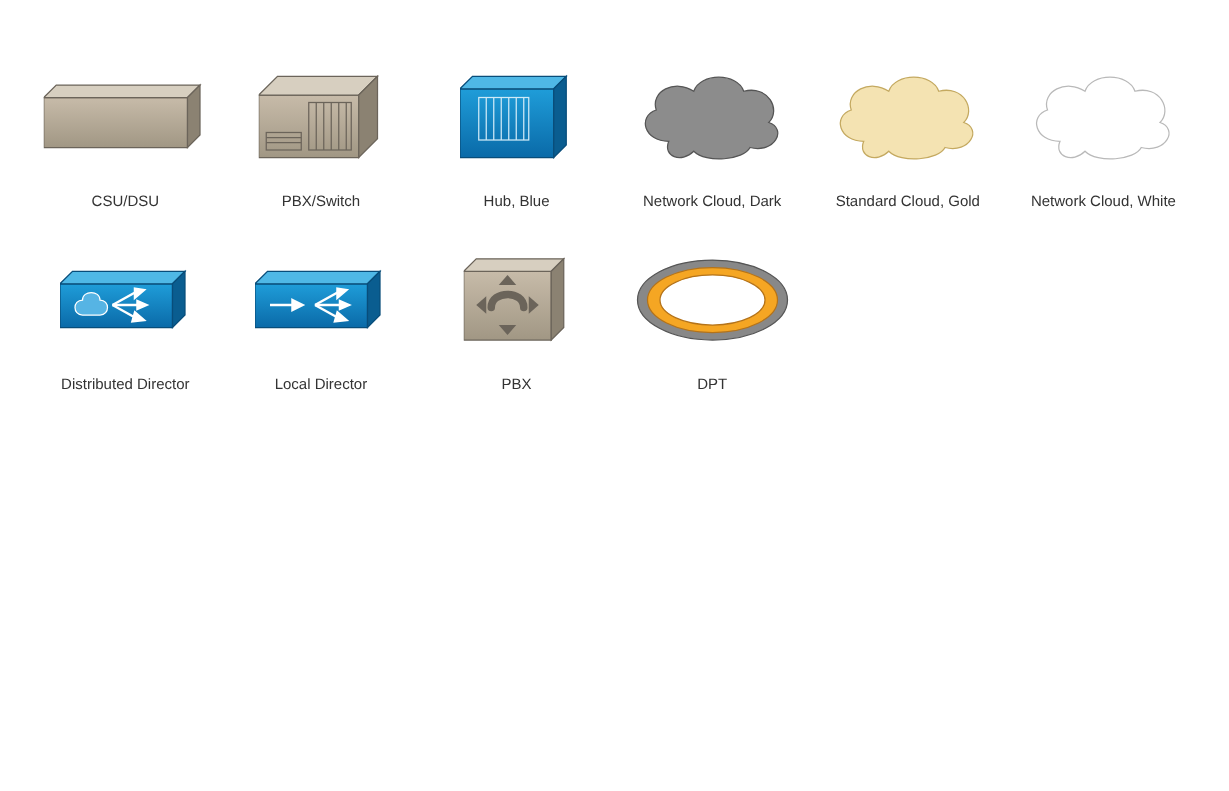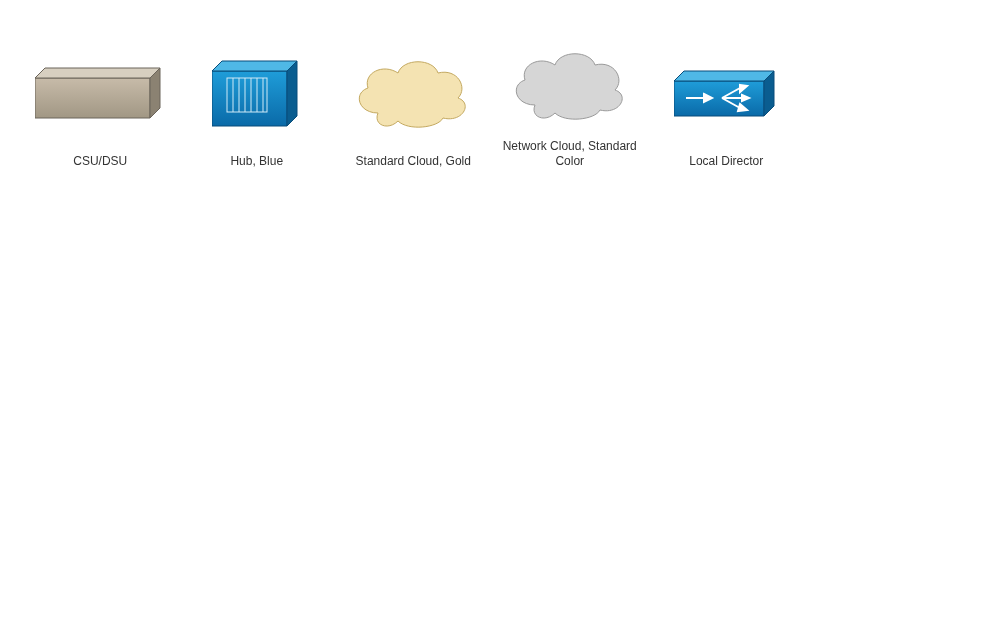--- a/index.html
+++ b/index.html
@@ -57,20 +57,39 @@
         <polygon points="0,15 115,15 115,55 0,55" fill="url(#g-tan)" stroke="#6b645a"></polygon>
         <polygon points="0,15 10,5 125,5 115,15" fill="#d7cfc0" stroke="#6b645a"></polygon>
         <polygon points="115,15 125,5 125,45 115,55" fill="#8b8272" stroke="#6b645a"></polygon>
       </svg>
     </div>
     <div class="label">CSU/DSU</div>
   </div>
 
 
 
+  <div class="cell">
+    <div class="icon-slot">
+      <svg width="100" height="75" viewBox="0 0 100 75">
+        <polygon points="0,20 80,20 80,70 0,70" fill="url(#g-tan)" stroke="#6b645a"></polygon>
+        <polygon points="0,20 15,5 95,5 80,20" fill="#d7cfc0" stroke="#6b645a"></polygon>
+        <polygon points="80,20 95,5 95,55 80,70" fill="#8b8272" stroke="#6b645a"></polygon>
+        <rect x="6" y="50" width="28" height="14" fill="none" stroke="#6b645a"></rect>
+        <line x1="6" y1="54" x2="34" y2="54" stroke="#6b645a"></line>
+        <line x1="6" y1="58" x2="34" y2="58" stroke="#6b645a"></line>
+        <rect x="40" y="26" width="34" height="38" fill="none" stroke="#6b645a"></rect>
+        <line x1="46" y1="26" x2="46" y2="64" stroke="#6b645a"></line>
+        <line x1="52" y1="26" x2="52" y2="64" stroke="#6b645a"></line>
+        <line x1="58" y1="26" x2="58" y2="64" stroke="#6b645a"></line>
+        <line x1="64" y1="26" x2="64" y2="64" stroke="#6b645a"></line>
+        <line x1="70" y1="26" x2="70" y2="64" stroke="#6b645a"></line>
+      </svg>
+    </div>
+    <div class="label">PBX/Switch</div>
+  </div>
 
 
   <div class="cell">
     <div class="icon-slot">
       <svg width="90" height="75" viewBox="0 0 90 75">
         <defs>
           <linearGradient id="g-blue" x1="0" y1="0" x2="0" y2="1">
             <stop offset="0" stop-color="#1f9dd9"></stop>
               <stop offset="1" stop-color="#0a6aa8"></stop>
           </linearGradient>
@@ -84,40 +103,67 @@
         <line x1="33" y1="22" x2="33" y2="56" stroke="#cfeaf7"></line>
         <line x1="39" y1="22" x2="39" y2="56" stroke="#cfeaf7"></line>
         <line x1="45" y1="22" x2="45" y2="56" stroke="#cfeaf7"></line>
         <line x1="51" y1="22" x2="51" y2="56" stroke="#cfeaf7"></line>
       </svg>
     </div>
     <div class="label">Hub, Blue</div>
   </div>
 
 
+  <div class="cell">
+    <div class="icon-slot">
+      <svg width="130" height="80" viewBox="0 0 130 80">
+        <path d="M30 60 C10 60 5 40 20 35 C15 20 35 10 50 20 C55 5 85 5 90 20 C110 15 120 35 110 45 C125 50 115 70 95 65 C90 75 60 78 50 68 C40 78 25 72 30 60 Z" fill="#8c8c8c" stroke="#555"></path>
+      </svg>
+    </div>
+    <div class="label">Network Cloud, Dark</div>
+  </div>
 
   <div class="cell">
     <div class="icon-slot">
       <svg width="130" height="80" viewBox="0 0 130 80">
         <path d="M30 60 C10 60 5 40 20 35 C15 20 35 10 50 20 C55 5 85 5 90 20 C110 15 120 35 110 45 C125 50 115 70 95 65 C90 75 60 78 50 68 C40 78 25 72 30 60 Z" fill="#f4e3b2" stroke="#c4a960"></path>
       </svg>
     </div>
     <div class="label">Standard Cloud, Gold</div>
   </div>
 
-
   <div class="cell">
     <div class="icon-slot">
       <svg width="130" height="80" viewBox="0 0 130 80">
-        <path d="M30 60 C10 60 5 40 20 35 C15 20 35 10 50 20 C55 5 85 5 90 20 C110 15 120 35 110 45 C125 50 115 70 95 65 C90 75 60 78 50 68 C40 78 25 72 30 60 Z" fill="#d6d6d6" stroke="#9a9a9a"></path>
-      </svg>
-    </div>
-    <div class="label">Network Cloud, Standard Color</div>
-  </div>
-
+        <path d="M30 60 C10 60 5 40 20 35 C15 20 35 10 50 20 C55 5 85 5 90 20 C110 15 120 35 110 45 C125 50 115 70 95 65 C90 75 60 78 50 68 C40 78 25 72 30 60 Z" fill="#ffffff" stroke="#b9b9b9"></path>
+      </svg>
+    </div>
+    <div class="label">Network Cloud, White</div>
+  </div>
+
+
+  <div class="cell">
+    <div class="icon-slot">
+      <svg width="105" height="55" viewBox="0 0 105 55">
+        <polygon points="0,15 90,15 90,50 0,50" fill="url(#g-blue)" stroke="#084d7a"></polygon>
+        <polygon points="0,15 10,5 100,5 90,15" fill="#4fb8e6" stroke="#084d7a"></polygon>
+        <polygon points="90,15 100,5 100,40 90,50" fill="#0a5d90" stroke="#084d7a"></polygon>
+        <path d="M18 40 C10 40 10 28 18 28 C18 20 32 20 32 28 C40 28 40 40 32 40 Z" fill="#56b4e4" stroke="#fff"></path>
+        <g stroke="#fff" stroke-width="2" fill="#fff">
+          <line x1="42" y1="32" x2="60" y2="22"></line>
+            <polygon points="60,19 67,20 60,26"></polygon>
+          <line x1="42" y1="32" x2="62" y2="32"></line>
+            <polygon points="62,29 69,32 62,35"></polygon>
+          <line x1="42" y1="32" x2="60" y2="42"></line>
+            <polygon points="60,38 67,44 58,45"></polygon>
+        </g>
+      </svg>
+    </div>
+    <div class="label">Distributed Director</div>
+  </div>
 
   <div class="cell">
     <div class="icon-slot">
       <svg width="105" height="55" viewBox="0 0 105 55">
         <polygon points="0,15 90,15 90,50 0,50" fill="url(#g-blue)" stroke="#084d7a"></polygon>
         <polygon points="0,15 10,5 100,5 90,15" fill="#4fb8e6" stroke="#084d7a"></polygon>
         <polygon points="90,15 100,5 100,40 90,50" fill="#0a5d90" stroke="#084d7a"></polygon>
         <g stroke="#fff" stroke-width="2" fill="#fff">
           <line x1="12" y1="32" x2="30" y2="32"></line>
             <polygon points="30,28 38,32 30,36"></polygon>
@@ -126,15 +172,42 @@
           <line x1="48" y1="32" x2="68" y2="32"></line>
             <polygon points="68,29 75,32 68,35"></polygon>
           <line x1="48" y1="32" x2="66" y2="42"></line>
             <polygon points="66,38 73,44 64,45"></polygon>
         </g>
       </svg>
     </div>
     <div class="label">Local Director</div>
   </div>
 
-
+  <div class="cell">
+    <div class="icon-slot">
+      <svg width="85" height="75" viewBox="0 0 85 75">
+        <polygon points="0,15 70,15 70,70 0,70" fill="url(#g-tan)" stroke="#6b645a"></polygon>
+        <polygon points="0,15 10,5 80,5 70,15" fill="#d7cfc0" stroke="#6b645a"></polygon>
+        <polygon points="70,15 80,5 80,60 70,70" fill="#8b8272" stroke="#6b645a"></polygon>
+        <g fill="#6b645a">
+          <polygon points="35,18 28,26 42,26"></polygon>
+          <polygon points="35,66 28,58 42,58"></polygon>
+          <polygon points="10,42 18,35 18,49"></polygon>
+          <polygon points="60,42 52,35 52,49"></polygon>
+        </g>
+        <path d="M22 44 C22 30 48 30 48 44" fill="none" stroke="#6b645a" stroke-width="6" stroke-linecap="round"></path>
+      </svg>
+    </div>
+    <div class="label">PBX</div>
+  </div>
+
+  <div class="cell">
+    <div class="icon-slot">
+      <svg width="130" height="75" viewBox="0 0 130 75">
+        <ellipse cx="65" cy="38" rx="60" ry="32" fill="#888" stroke="#555"></ellipse>
+        <ellipse cx="65" cy="38" rx="52" ry="26" fill="#f5a623" stroke="#b4731a"></ellipse>
+        <ellipse cx="65" cy="38" rx="42" ry="20" fill="#fff" stroke="#b4731a"></ellipse>
+      </svg>
+    </div>
+    <div class="label">DPT</div>
+  </div>
 
 </div>
 
 </body></html>

